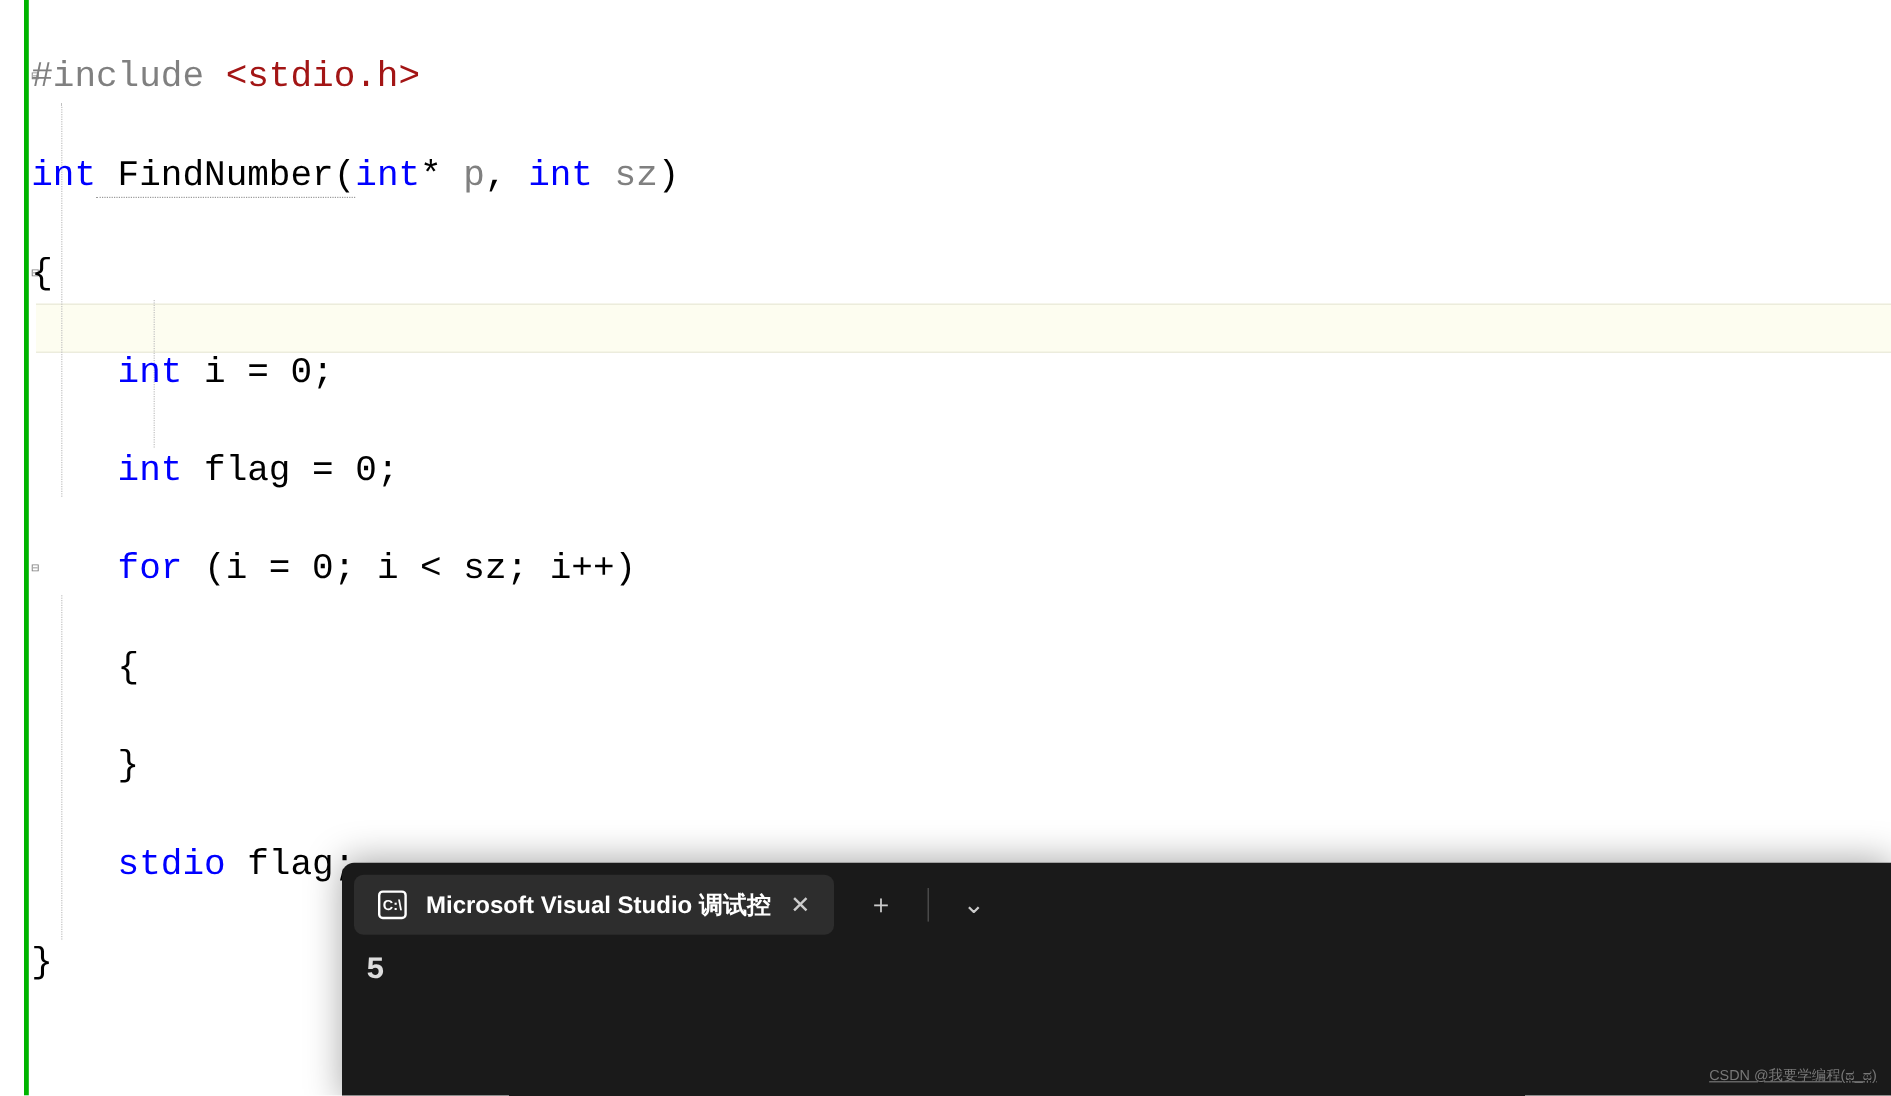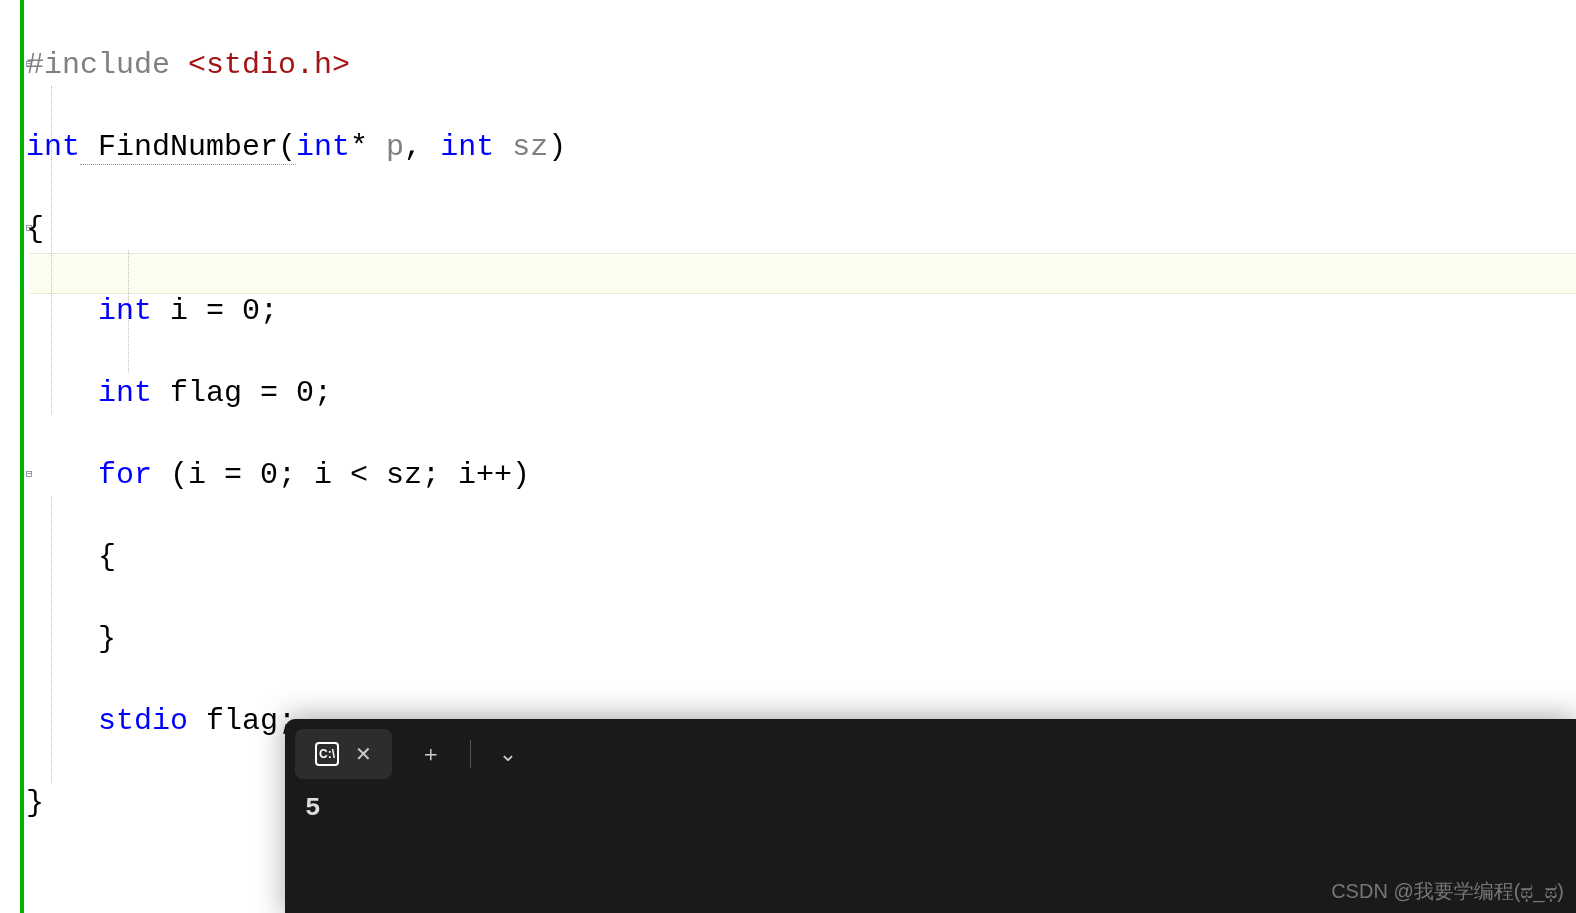--- a/index.html
+++ b/index.html
@@ -111,21 +111,22 @@
     font-family:Consolas,"Courier New",monospace;
     font-size:26px;
     font-weight:600;
   }
   .watermark {
     position:absolute;
     right:12px;
     bottom:8px;
     color:#777;
     font-family:Arial,sans-serif;
-    font-size:20px;
+    font-size:12px;
+    text-decoration:underline;
   }
 </style>
 </head>
 <body>
 
 <div class="gutter-green"></div>
 
 <div class="hl-line" style="top:253px;"></div>
 
 <div class="fold" style="top:57px;">⊟</div>
@@ -154,20 +155,21 @@
 
 
 
 
 </div>
 
 <div class="terminal">
   <div class="term-tabs">
     <div class="term-tab">
       <span class="termicon">C:\</span>
+      <span>Microsoft Visual Studio 调试控</span>
       <span class="closei">✕</span>
     </div>
     <div class="term-controls">
       <span>＋</span>
       <span class="term-sep"></span>
       <span>⌄</span>
     </div>
   </div>
   <div class="term-body">5</div>
 </div>

